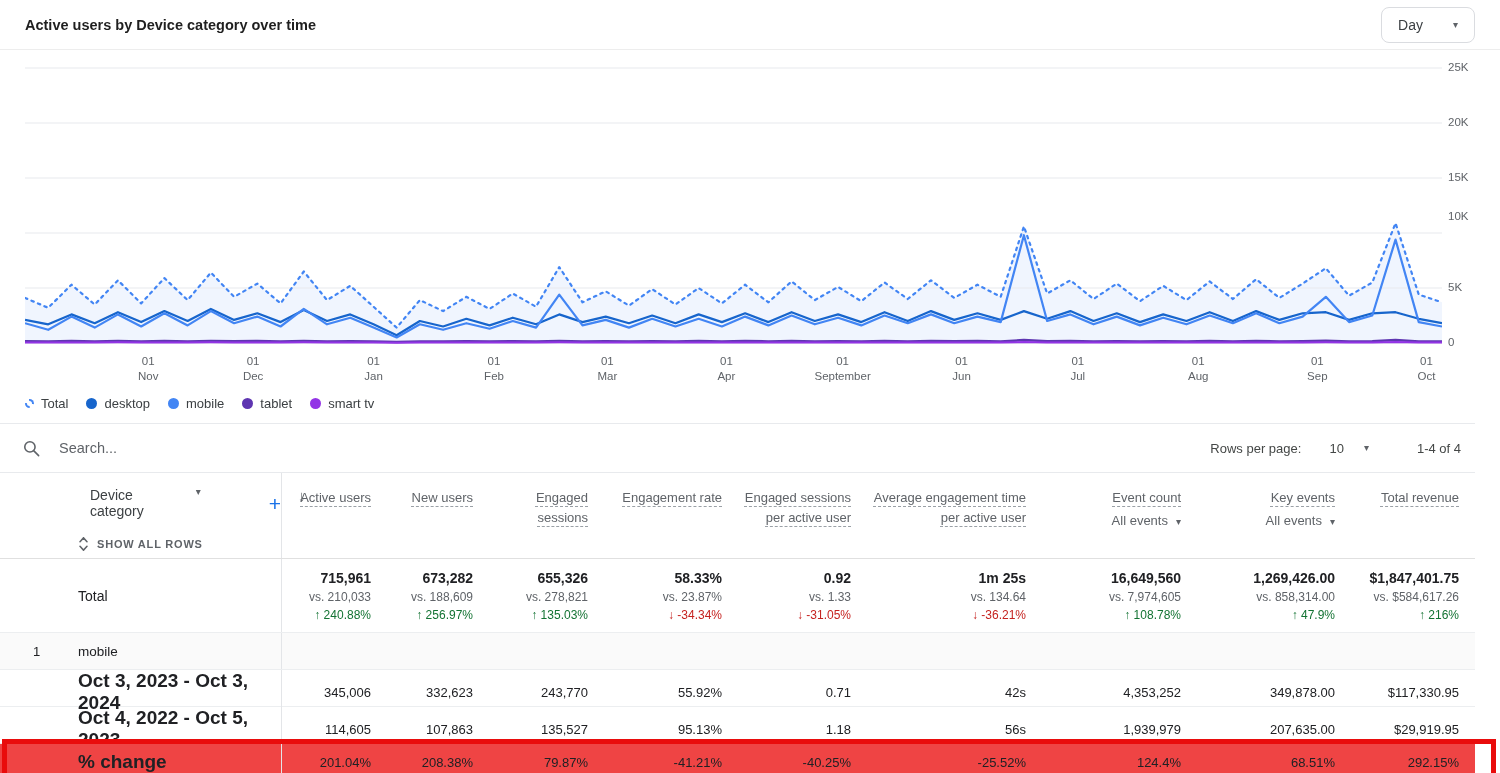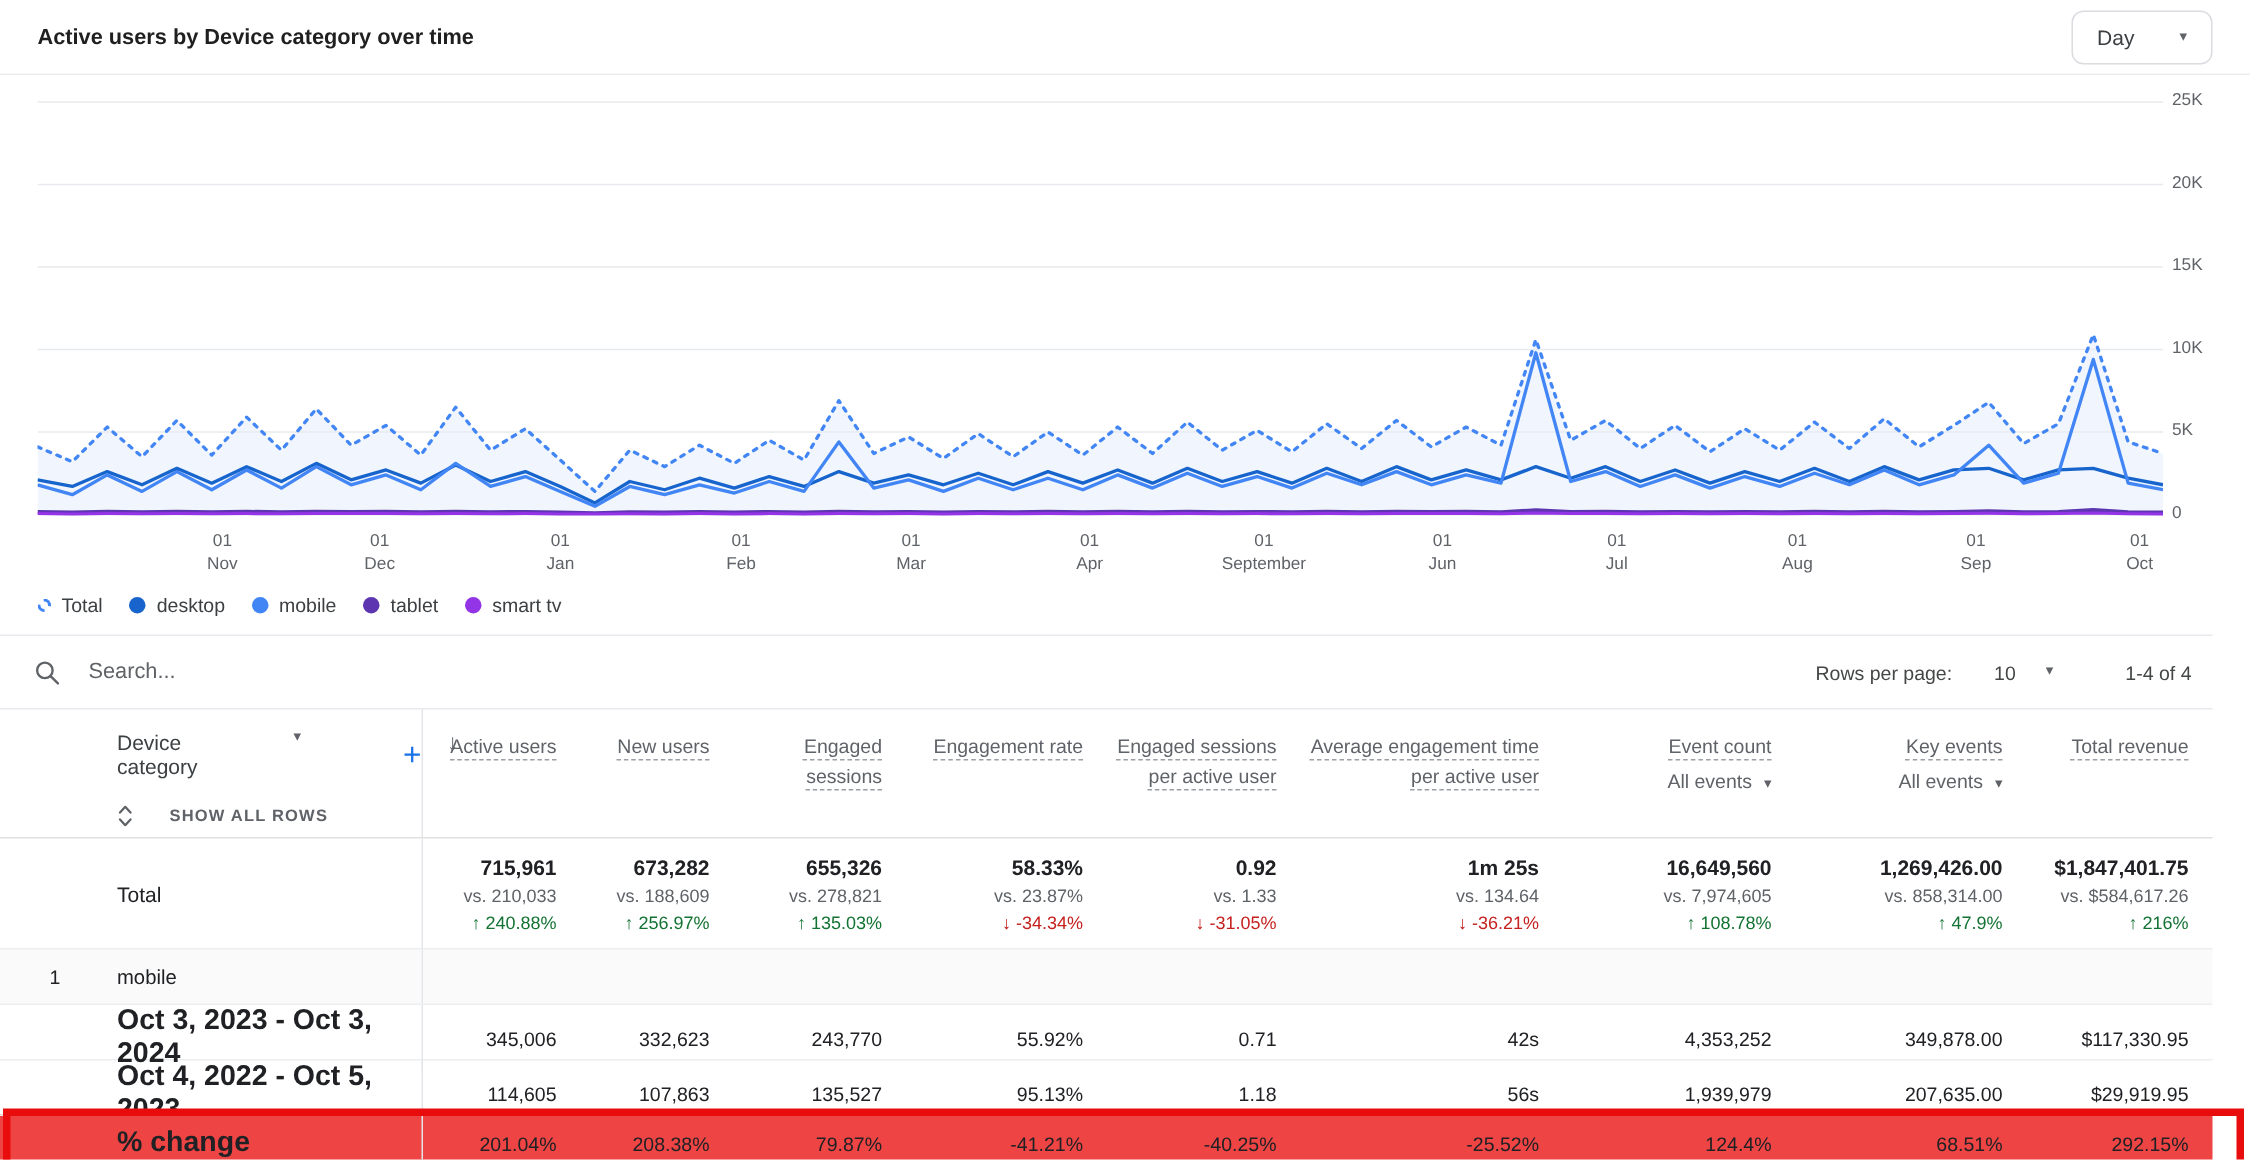--- a/index.html
+++ b/index.html
@@ -48,23 +48,23 @@
   .trow { display:grid; grid-template-columns:56px 226px 105px 102px 115px 134px 129px 175px 155px 154px 124px;
           border-top:1px solid #eceef0; align-items:center; }
   .trow.thead { border-top:0; height:85px; align-items:start; }
   .clabel { padding-left:22px; border-right:1px solid #e3e5e8; height:100%; display:flex;
             flex-direction:column; justify-content:center; }
   .cnum { padding-left:33px; font-size:13px; color:#202124; }
   .mcell { text-align:right; padding-right:16px; }
 
   .head-label { justify-content:flex-start; padding-top:14px; }
   .dim-row { display:flex; align-items:center; }
-  .dim-sel { display:flex; align-items:flex-start; gap:22px; font-size:14px; color:#3c4043; cursor:pointer; }
+  .dim-sel { display:flex; align-items:flex-start; gap:22px; font-size:14px; color:#3c4043; cursor:pointer;margin-left:12px; }
   .plus { color:#1a73e8; font-size:21px; font-weight:400; margin-left:68px; cursor:pointer; line-height:1; }
-  .showall { display:flex; align-items:center; gap:24px; margin-top:18px; font-size:11px; font-weight:700;
+  .showall { display:flex; align-items:center; gap:8px; margin-top:18px; font-size:11px; font-weight:700;
              letter-spacing:.8px; color:#5f6368; cursor:pointer; }
 
   .mhead { position:relative; padding-top:15px; font-size:13px; color:#5f6368; line-height:20px; cursor:pointer; }
   .mh-title span { text-decoration:underline dashed; text-decoration-color:#9aa0a6;
                    text-underline-offset:4px; text-decoration-thickness:1px; }
   .mh-sub { margin-top:3px; color:#5f6368; }
   .mh-sub .caret { margin-left:8px; }
   .sort { position:absolute; left:16px; top:13px; font-size:15px; color:#5f6368; cursor:pointer; }
 
   .trow.total { height:74px; border-top:1px solid #e0e0e0; }
@@ -106,21 +106,21 @@
         <line x1="0" x2="1415" y1="6" y2="6" stroke="#e8eaed" stroke-width="1"></line>
         <polyline points="0.0,235.9 23.2,245.8 46.4,222.7 69.6,242.5 92.8,218.3 116.0,241.4 139.2,216.1 162.4,238.1 185.6,210.6 208.8,234.8 232.0,221.6 255.2,241.4 278.4,209.5 301.6,238.1 324.8,223.8 348.0,244.7 371.1,265.6 394.3,238.1 417.5,249.1 440.7,234.8 463.9,246.9 487.1,231.5 510.3,244.7 533.5,205.1 556.7,240.3 579.9,229.3 603.1,243.6 626.3,227.1 649.5,242.5 672.7,226.0 695.9,241.4 719.1,222.7 742.3,240.3 765.5,219.4 788.7,238.1 811.9,224.9 835.1,239.2 858.3,220.5 881.5,237.0 904.7,218.3 927.9,235.9 951.1,222.7 974.3,234.8 997.5,164.4 1020.7,231.5 1043.9,218.3 1067.0,237.0 1090.2,221.6 1113.4,239.2 1136.6,223.8 1159.8,238.1 1183.0,219.4 1206.2,237.0 1229.4,217.2 1252.6,235.9 1275.8,221.6 1299.0,206.2 1322.2,233.7 1345.4,220.5 1368.6,161.1 1391.8,232.6 1415.0,240.3" fill="none" stroke="#4285f4" stroke-width="2.2" stroke-dasharray="2.5 4.5" stroke-linecap="round" stroke-linejoin="round"></polyline>
         <polyline points="0.0,257.9 23.2,262.3 46.4,252.4 69.6,261.2 92.8,250.2 116.0,260.1 139.2,249.1 162.4,259.0 185.6,246.9 208.8,257.9 232.0,251.3 255.2,260.1 278.4,248.0 301.6,259.0 324.8,252.4 348.0,262.3 371.1,273.3 394.3,259.0 417.5,264.5 440.7,256.8 463.9,263.4 487.1,255.7 510.3,262.3 533.5,252.4 556.7,260.1 579.9,254.6 603.1,261.2 626.3,253.5 649.5,261.2 672.7,252.4 695.9,260.1 719.1,251.3 742.3,260.1 765.5,250.2 788.7,259.0 811.9,252.4 835.1,260.1 858.3,250.2 881.5,259.0 904.7,249.1 927.9,257.9 951.1,251.3 974.3,257.9 997.5,249.1 1020.7,256.8 1043.9,249.1 1067.0,259.0 1090.2,251.3 1113.4,260.1 1136.6,252.4 1159.8,259.0 1183.0,250.2 1206.2,259.0 1229.4,249.1 1252.6,257.9 1275.8,251.3 1299.0,250.2 1322.2,257.9 1345.4,251.3 1368.6,250.2 1391.8,256.8 1415.0,261.2" fill="none" stroke="#1765cc" stroke-width="2.2" stroke-linejoin="round"></polyline>
         <polyline points="0.0,261.2 23.2,267.8 46.4,254.6 69.6,265.6 92.8,252.4 116.0,264.5 139.2,251.3 162.4,263.4 185.6,249.1 208.8,261.2 232.0,254.6 255.2,264.5 278.4,246.9 301.6,262.3 324.8,255.7 348.0,265.6 371.1,275.5 394.3,262.3 417.5,267.8 440.7,261.2 463.9,266.7 487.1,259.0 510.3,265.6 533.5,232.6 556.7,263.4 579.9,257.9 603.1,265.6 626.3,256.8 649.5,264.5 672.7,256.8 695.9,264.5 719.1,254.6 742.3,263.4 765.5,253.5 788.7,262.3 811.9,255.7 835.1,263.4 858.3,253.5 881.5,261.2 904.7,252.4 927.9,261.2 951.1,254.6 974.3,260.1 997.5,173.2 1020.7,259.0 1043.9,252.4 1067.0,262.3 1090.2,254.6 1113.4,263.4 1136.6,255.7 1159.8,262.3 1183.0,253.5 1206.2,261.2 1229.4,251.3 1252.6,261.2 1275.8,254.6 1299.0,234.8 1322.2,260.1 1345.4,253.5 1368.6,177.6 1391.8,260.1 1415.0,264.5" fill="none" stroke="#4285f4" stroke-width="2.2" stroke-linejoin="round"></polyline>
         <polyline points="0.0,279.2 23.2,279.5 46.4,279.1 69.6,279.4 92.8,279.0 116.0,279.4 139.2,279.1 162.4,279.4 185.6,279.0 208.8,279.2 232.0,279.1 255.2,279.4 278.4,279.0 301.6,279.4 324.8,279.2 348.0,279.5 371.1,280.1 394.3,279.4 417.5,279.6 440.7,279.2 463.9,279.5 487.1,279.2 510.3,279.5 533.5,279.0 556.7,279.4 579.9,279.2 603.1,279.5 626.3,279.2 649.5,279.4 672.7,279.1 695.9,279.4 719.1,279.1 742.3,279.4 765.5,279.1 788.7,279.4 811.9,279.2 835.1,279.4 858.3,279.1 881.5,279.4 904.7,279.1 927.9,279.2 951.1,279.1 974.3,279.4 997.5,278.1 1020.7,279.2 1043.9,279.1 1067.0,279.4 1090.2,279.2 1113.4,279.4 1136.6,279.2 1159.8,279.4 1183.0,279.1 1206.2,279.4 1229.4,279.1 1252.6,279.4 1275.8,279.2 1299.0,278.8 1322.2,279.4 1345.4,279.2 1368.6,277.9 1391.8,279.4 1415.0,279.6" fill="none" stroke="#5e35b1" stroke-width="2.5" stroke-linejoin="round"></polyline>
         <polyline points="0.0,280.4 23.2,280.6 46.4,280.4 69.6,280.5 92.8,280.3 116.0,280.5 139.2,280.4 162.4,280.5 185.6,280.3 208.8,280.4 232.0,280.4 255.2,280.5 278.4,280.3 301.6,280.5 324.8,280.4 348.0,280.6 371.1,280.7 394.3,280.5 417.5,280.6 440.7,280.4 463.9,280.6 487.1,280.4 510.3,280.6 533.5,280.3 556.7,280.5 579.9,280.4 603.1,280.6 626.3,280.4 649.5,280.5 672.7,280.4 695.9,280.5 719.1,280.4 742.3,280.5 765.5,280.4 788.7,280.5 811.9,280.4 835.1,280.5 858.3,280.4 881.5,280.5 904.7,280.4 927.9,280.4 951.1,280.4 974.3,280.5 997.5,280.0 1020.7,280.4 1043.9,280.4 1067.0,280.5 1090.2,280.4 1113.4,280.5 1136.6,280.4 1159.8,280.5 1183.0,280.4 1206.2,280.5 1229.4,280.4 1252.6,280.5 1275.8,280.4 1299.0,280.2 1322.2,280.5 1345.4,280.4 1368.6,280.0 1391.8,280.5 1415.0,280.6" fill="none" stroke="#9334e6" stroke-width="2" stroke-linejoin="round"></polyline>
       </svg>
     <div id="ylabels">
         <span class="ylab" style="top: 274px;">0</span>
         <span class="ylab" style="top: 219px;">5K</span>
-        <span class="ylab" style="top: 164px;">10K</span>
+        <span class="ylab" style="top: 148px;">10K</span>
         <span class="ylab" style="top: 109px;">15K</span>
         <span class="ylab" style="top: 54px;">20K</span>
         <span class="ylab" style="top: -1px;">25K</span>
       </div>
   </div>
   <div class="xticks" id="xticks">
       <div class="xtick" style="left: 8.7%;">
         <div>01</div>
         <div>Nov</div>
       </div>

